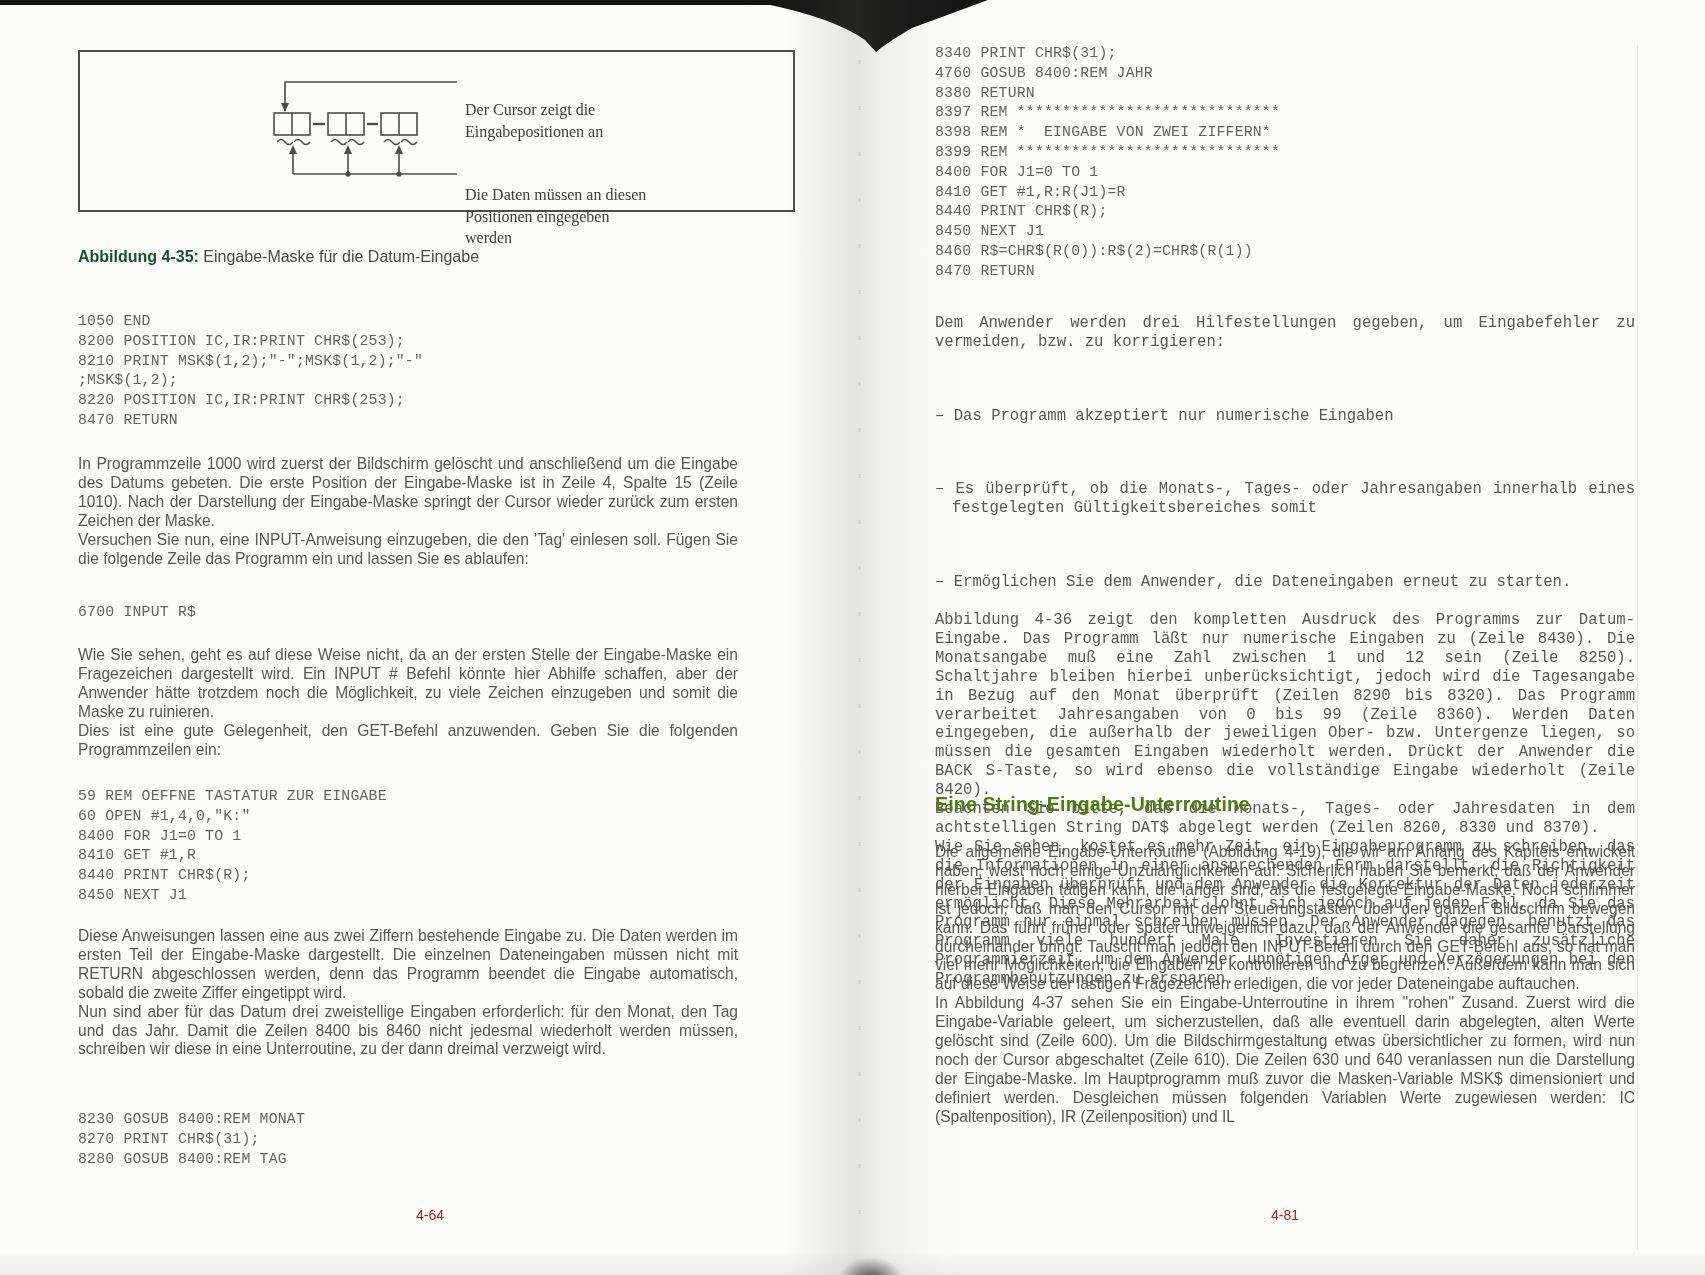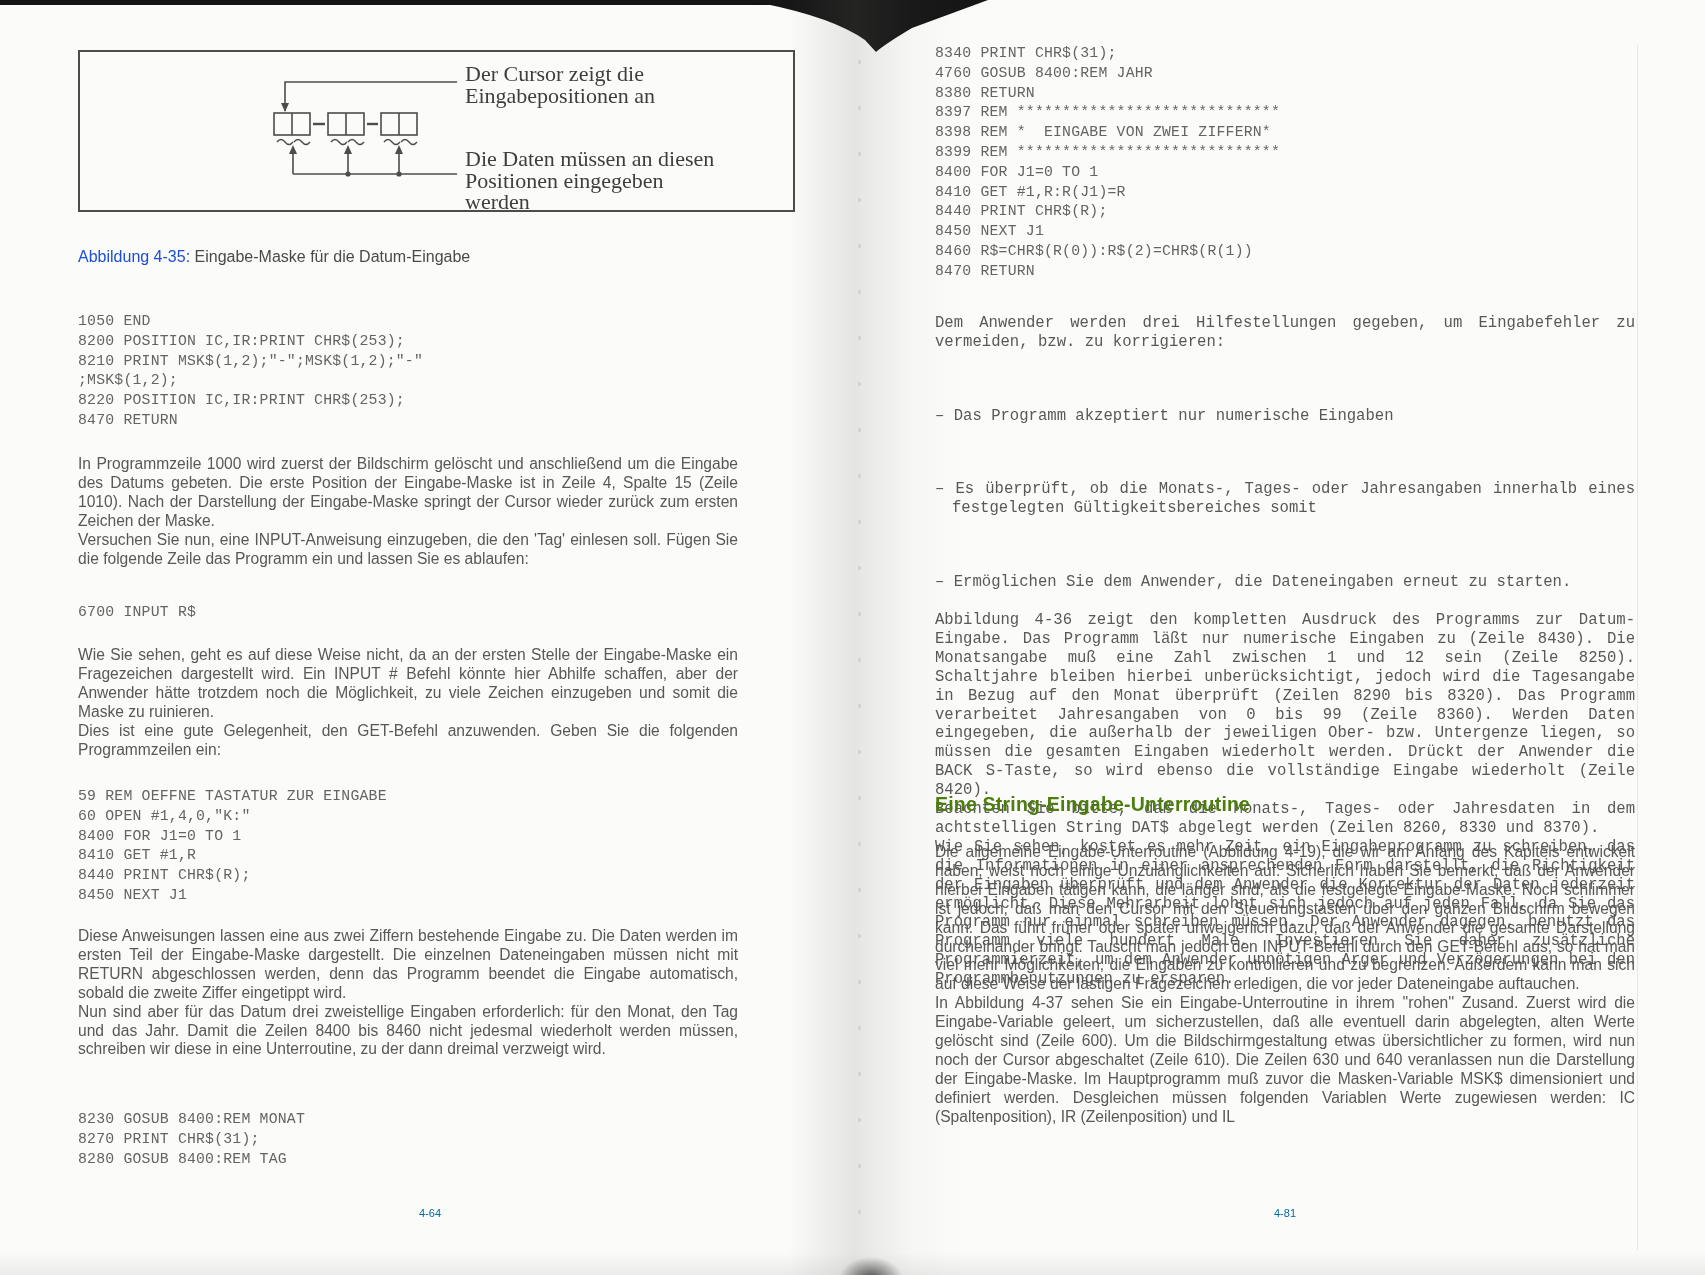--- a/index.html
+++ b/index.html
@@ -35,27 +35,27 @@
     background:radial-gradient(ellipse at 50% 120%, rgba(40,40,38,0.8) 0%, rgba(40,40,38,0) 65%);}
   .page-edge-right{position:absolute;left:1637px;top:45px;width:1px;height:1205px;background:rgba(0,0,0,0.08);}
 
   
   .figure-box{
     position:absolute;left:78px;top:50px;width:717px;height:162px;
     border:2px solid #4c4c4c;background:transparent;box-sizing:border-box;
   }
   .fig-label{
     position:absolute;font-family:"Liberation Serif",serif;
-    font-size:22px;line-height:21.5px;color:#3e3e3e;white-space:pre-line;
+    font-size:16px;line-height:21.5px;color:#3e3e3e;white-space:pre-line;margin-top:36px;
   }
   .fig-label-top{left:385px;top:11px;}
   .fig-label-bottom{left:385px;top:96px;}
 
   .caption{position:absolute;left:78px;top:248px;font-size:16px;color:#4a4a4a;}
-  .caption b{font-weight:normal;color:#1d4ed8;}
+  .caption b{font-weight:bold;color:#14532d;}
 
   
   .code{
     position:absolute;left:78px;
     font-family:"Liberation Mono","DejaVu Sans Mono",monospace;
     font-size:14.8px;line-height:19.8px;color:#646462;
     white-space:pre;letter-spacing:.2px;
   }
   .rp .code{left:935px;}
 
@@ -67,21 +67,21 @@
   }
   .rp .para{left:935px;width:700px;}
   .bullet{
     font-size:15.6px;line-height:18.9px;text-align:justify;
     padding-left:17px;text-indent:-17px;color:#585856;margin-top:36px;
   }
   .heading{
     position:absolute;left:935px;top:793px;
     font-size:19.5px;font-weight:bold;color:#4d7c0f;letter-spacing:.2px;
   }
-  .pagenum{position:absolute;font-size:11px;color:#0369a1;width:660px;text-align:center;}
+  .pagenum{position:absolute;font-size:14px;color:#b91c1c;width:660px;text-align:center;}
   .pagenum-left{left:100px;top:1207px;}
   .pagenum-right{left:955px;top:1207px;}
 </style>
 </head>
 <body>
 
 <div class="scan">
 
   <div class="top-strip"></div>
   <svg class="spine-wedge" viewBox="0 0 1705 60" xmlns="http://www.w3.org/2000/svg">

